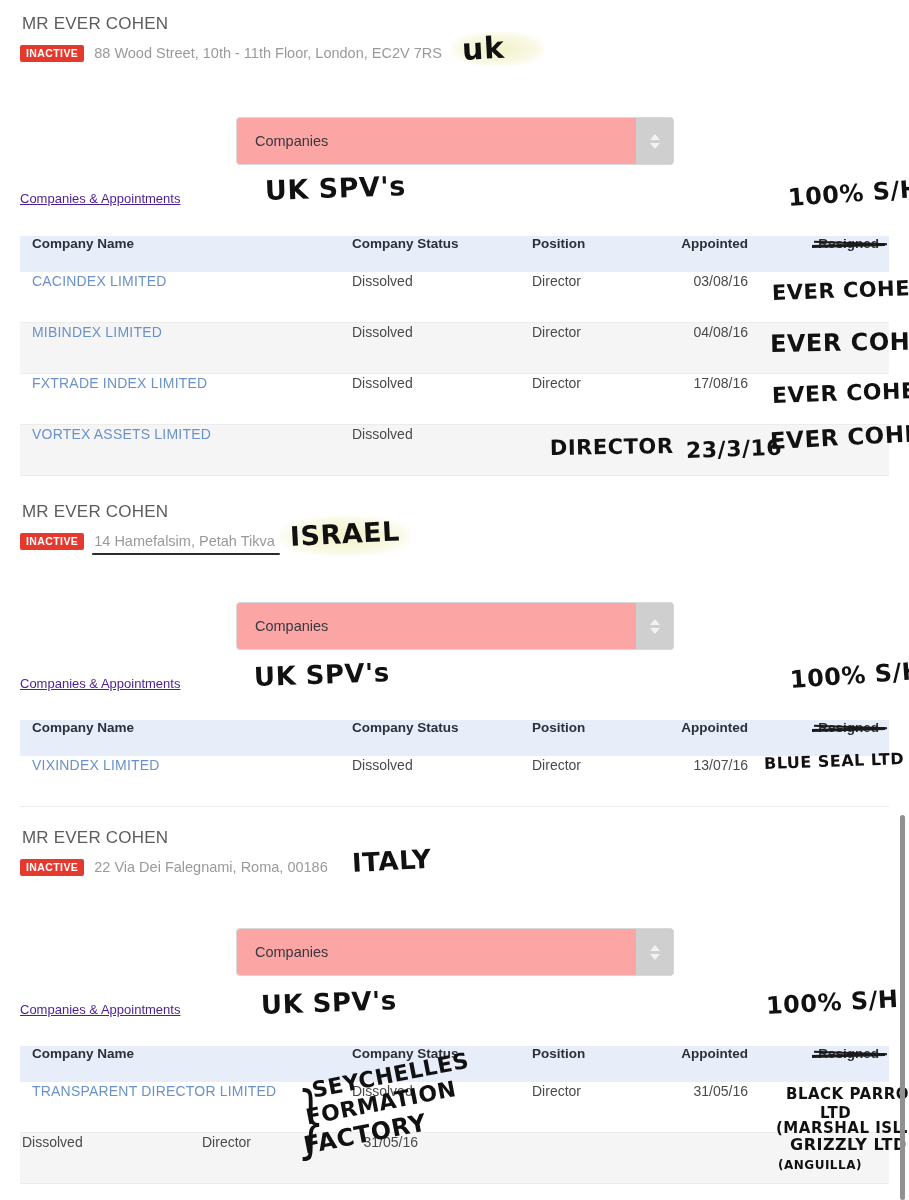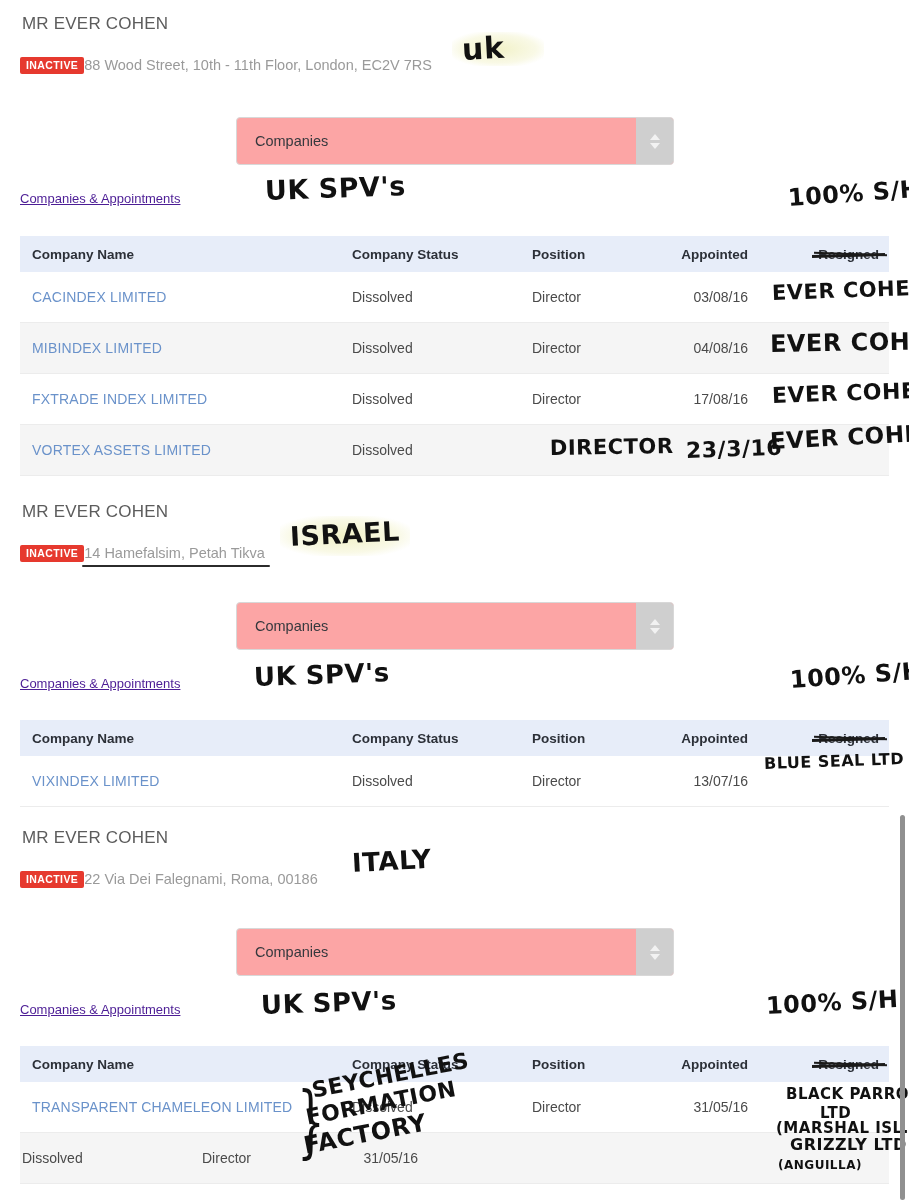--- a/index.html
+++ b/index.html
@@ -16,21 +16,21 @@
   .person { position: relative; padding: 0 0 0 20px; }
   .person-name {
     font-size: 17px; color: #5c5c5c; letter-spacing: .2px;
     padding: 4px 6px 3px 2px; display: inline-block; position: relative;
   }
   .person-name.hl::after{
     content:""; position:absolute; left:-4px; top:2px; width:178px; height:22px;
     background: radial-gradient(ellipse at 40% 50%, rgba(238,238,186,.85) 0%, rgba(243,243,205,.55) 60%, rgba(255,255,255,0) 78%);
     border-radius: 10px; z-index:-1;
   }
-  .addr-row { display:flex; align-items:center; margin-top:20px; position:relative; }
+  .addr-row { display:flex; align-items:center; gap:10px; margin-top:8px; position:relative; }
   .badge {
     background:#e6392e; color:#fff; font-size:10.5px; font-weight:bold;
     letter-spacing:.4px; padding:3px 6px 3px 6px; line-height:1; border-radius:2px;
   }
   .addr { font-size:14.5px; color:#9a9a9a; position:relative; }
   .addr.underlined::after{
     content:""; position:absolute; left:-2px; bottom:-6px; width:188px; height:2px;
     background:#2b2b2b; border-radius:2px;
   }
 
@@ -48,21 +48,21 @@
     border-right:5px solid transparent; }
   .spin-up { border-bottom:6px solid #f2f2f2; }
   .spin-dn { border-top:6px solid #f2f2f2; }
 
   
   .sec-title-row { position:relative; padding:0 20px; }
   .sec-title { font-size:13px; color:#4c1d95; display:inline-block;text-decoration:underline; }
 
   
   .tbl { margin:0 20px; position:relative; }
-  .tr { display:flex; align-items:center; }
+  .tr { display:flex; }
   .thead { background:#e7edf9; height:36px; }
   .thead .td { font-size:13.5px; font-weight:bold; color:#2c3038; }
   .tbody .tr { height:51px; border-bottom:1px solid #ececec; }
   .tbody .tr.alt { background:#f5f5f5; }
   .td { padding:0 2px; }
   .c-name  { width:330px; padding-left:12px; }
   .c-stat  { width:180px; }
   .c-pos   { width:110px; }
   .c-appt  { width:110px; text-align:right; }
   .c-res   { flex:1; text-align:right; padding-right:10px; position:relative; }
@@ -248,21 +248,21 @@
   <div class="tbl" style="position:absolute; top:1046px; left:0; width:869px;">
     <div class="tr thead">
       <div class="td c-name">Company Name</div>
       <div class="td c-stat">Company Status</div>
       <div class="td c-pos">Position</div>
       <div class="td c-appt">Appointed</div>
       <div class="td c-res"><span class="strike">Resigned</span></div>
     </div>
     <div class="tbody">
       <div class="tr">
-        <div class="td c-name"><span class="link">TRANSPARENT CHAMELEON LIMITED</span></div>
+        <div class="td c-name"><span class="link">TRANSPARENT DIRECTOR LIMITED</span></div>
         <div class="td c-stat"><span class="cell-text">Dissolved</span></div>
         <div class="td c-pos"><span class="cell-text">Director</span></div>
         <div class="td c-appt"><span class="cell-text">31/05/16</span></div>
         <div class="td c-res"><span class="cell-text"></span></div>
       </div>
       <div class="tr alt">
         <div class="td c-stat"><span class="cell-text">Dissolved</span></div>
         <div class="td c-pos"><span class="cell-text">Director</span></div>
         <div class="td c-appt"><span class="cell-text">31/05/16</span></div>
         <div class="td c-res"><span class="cell-text"></span></div>

